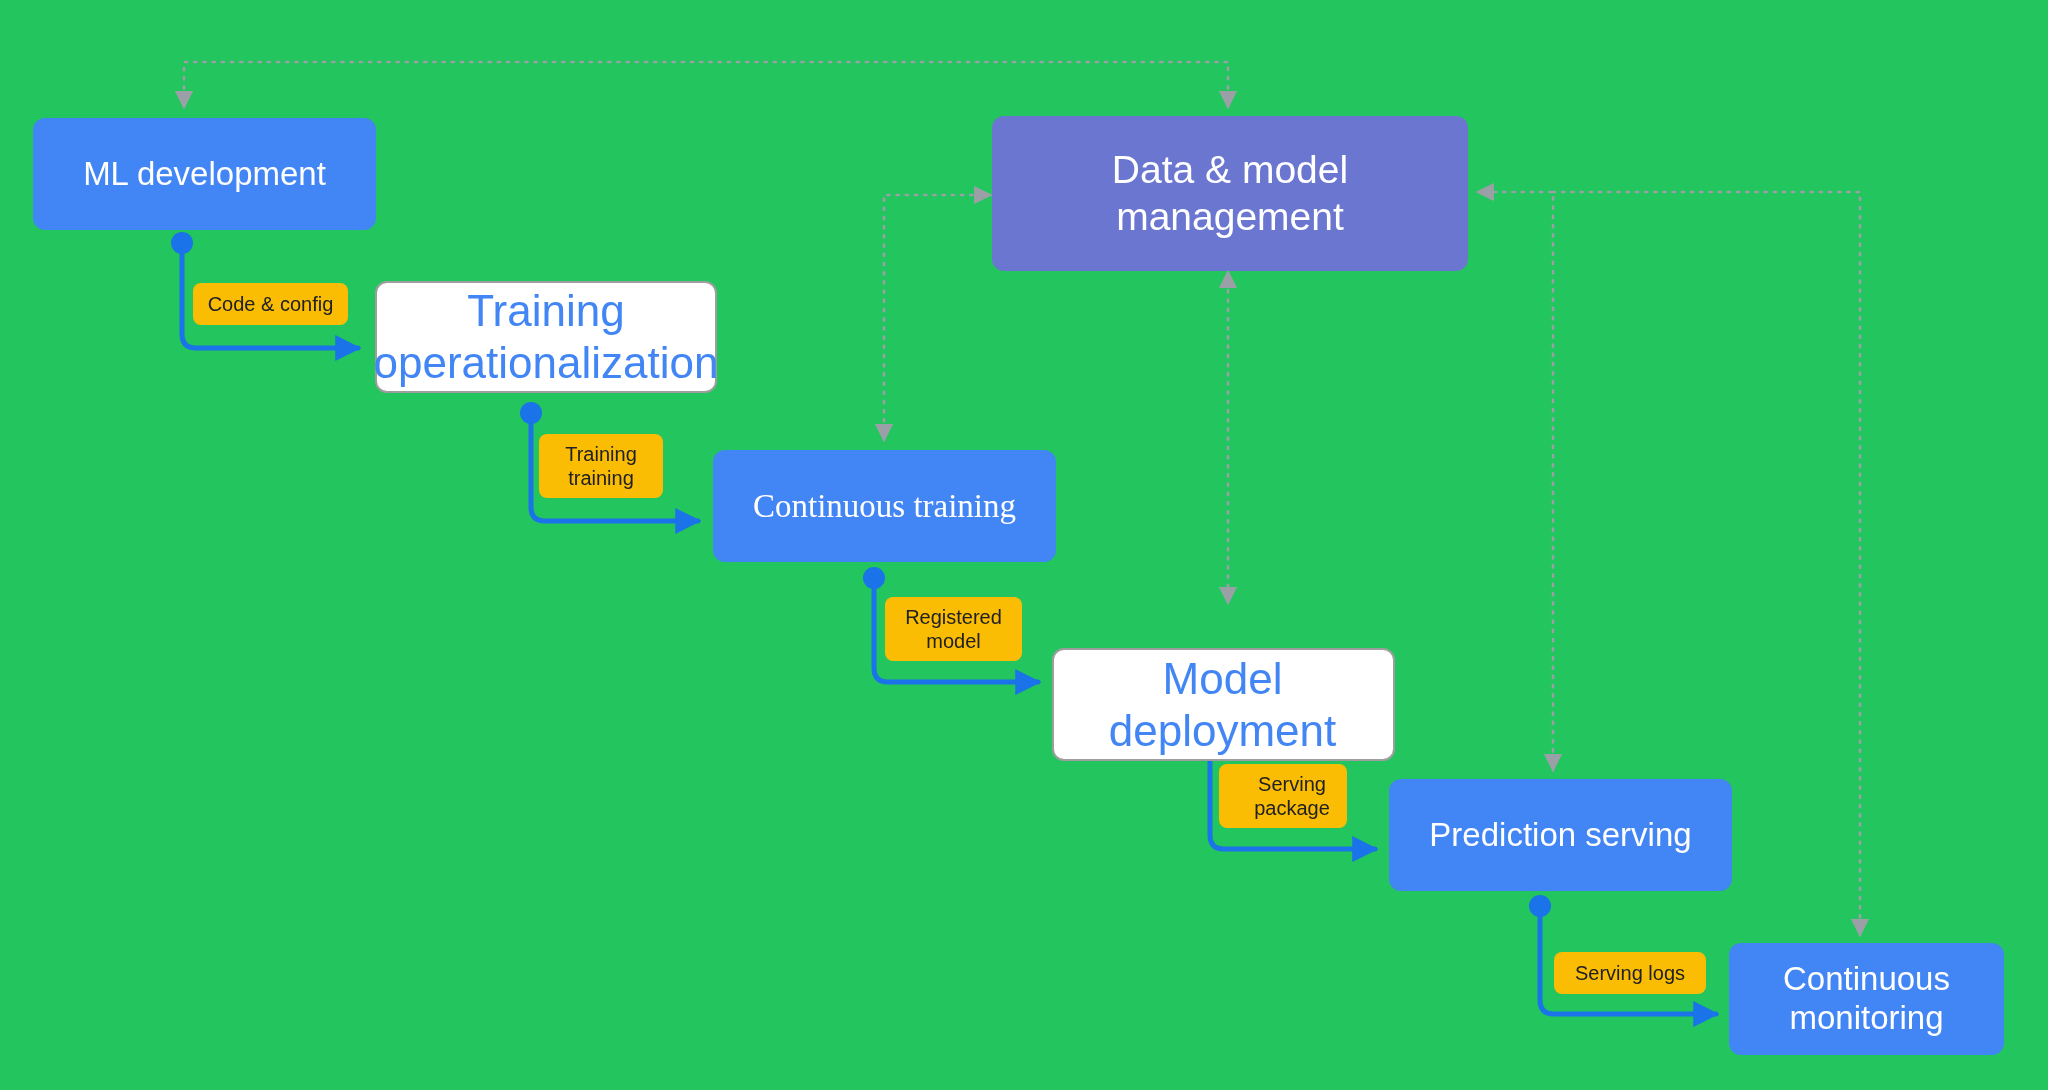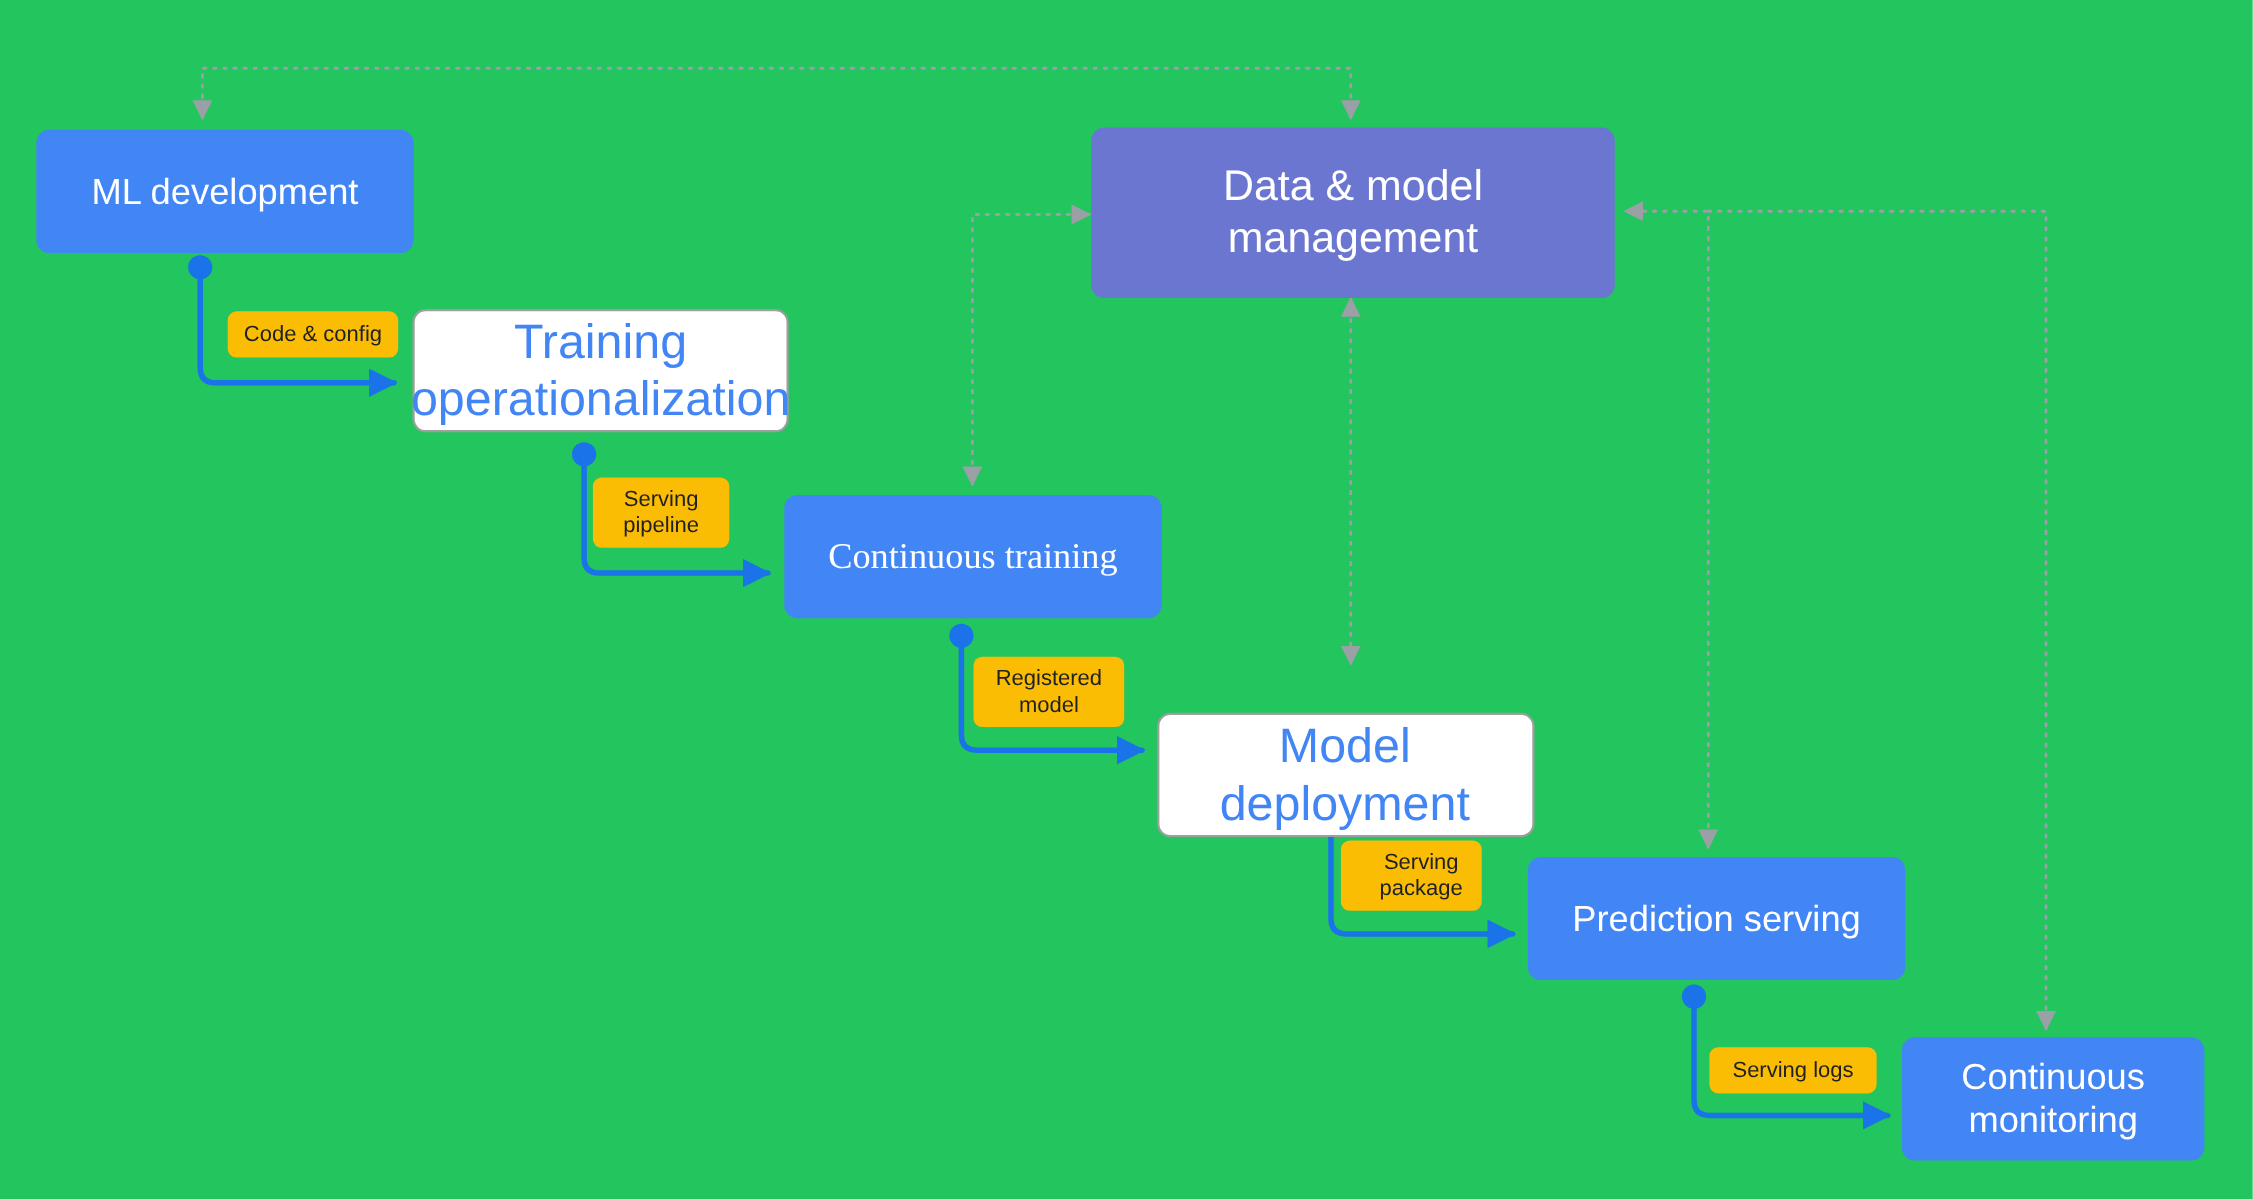--- a/index.html
+++ b/index.html
@@ -151,26 +151,26 @@
   </div>
 
   <div class="node filled-blue" style="left:1729px; top:943px; width:275px; height:112px; padding-left:26px; padding-right:26px;">
     <span>Continuous monitoring</span>
   </div>
 
   <div class="node filled-purple" style="left:992px; top:116px; width:476px; height:155px;">
     <span>Data &amp; model management</span>
   </div>
 
-  <div class="chip" style="left:207px; top:283px; width:155px; height:42px;">
+  <div class="chip" style="left:193px; top:283px; width:155px; height:42px;">
     <span>Code &amp; config</span>
   </div>
 
   <div class="chip" style="left:539px; top:434px; width:124px; height:64px;">
-    <span>Serving pipeline</span>
+    <span>Training training</span>
   </div>
 
   <div class="chip" style="left:885px; top:597px; width:137px; height:64px;justify-content:flex-end;">
     <span>Registered model</span>
   </div>
 
   <div class="chip" style="left:1219px; top:764px; width:128px; height:64px;padding-left:30px;">
     <span>Serving package</span>
   </div>
 

